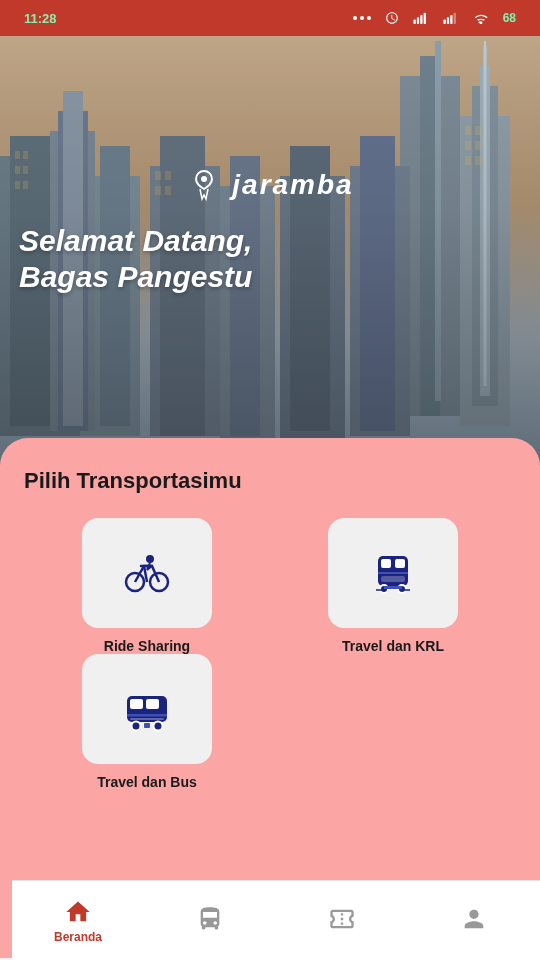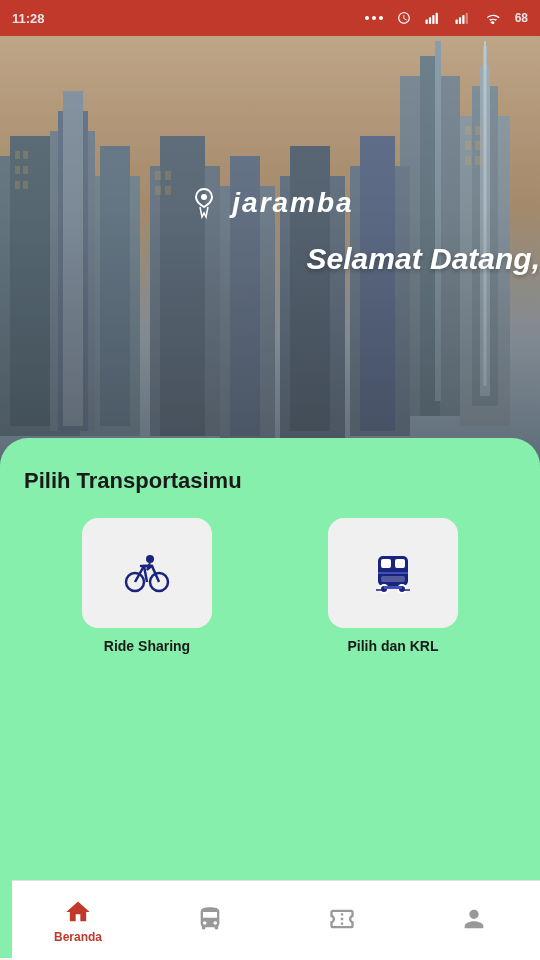--- a/index.html
+++ b/index.html
@@ -9,26 +9,26 @@
       height: 960px;
       font-family: 'Helvetica Neue', Arial, sans-serif;
       background: #f5f5f5;
       overflow: hidden;
       position: relative;
     }
 
     
     .status-bar {
       background: #c0392b;
-      color: #e5e5e5;
+      color: #86efac;
       height: 36px;
       display: flex;
       align-items: center;
       justify-content: space-between;
-      padding: 0 12px;
+      padding: 0 24px;
       font-size: 13px;
       font-weight: 600;
       position: relative;
       z-index: 10;
     }
     .status-bar-right {
       display: flex;
       align-items: center;
       gap: 14px;
     }
@@ -82,30 +82,30 @@
       color: white;
       font-size: 28px;
       font-weight: 700;
       letter-spacing: 2px;
     }
 
     .welcome-text {
       color: white;
       font-size: 30px;
       font-weight: 700;
-      text-align: right;
+      text-align: left;
       width: 100%;
-      padding-left: 36px;
+      padding-left: 19px;
       line-height: 1.2;
       text-shadow: 0 2px 4px rgba(0,0,0,0.3);
     }
 
     
     .main-content {
-      background: #86efac;
+      background: #fca5a5;
       border-radius: 28px 28px 0 0;
       margin-top: -28px;
       position: relative;
       z-index: 5;
       padding: 30px 24px 0;
       min-height: 520px;
     }
 
     .section-title {
       font-size: 22px;
@@ -318,20 +318,21 @@
       <svg class="logo-icon" viewBox="0 0 36 36" fill="none" xmlns="http://www.w3.org/2000/svg">
         <path d="M18 4 C14 4, 10 7, 10 12 C10 16, 13 19, 18 22 C23 19, 26 16, 26 12 C26 7, 22 4, 18 4Z" stroke="white" stroke-width="2" fill="none"></path>
         <circle cx="18" cy="12" r="3" fill="white"></circle>
         <path d="M14 22 L16 32 L18 28 L20 32 L22 22" stroke="white" stroke-width="1.5" fill="none"></path>
       </svg>
       <span class="logo-text">jaramba</span>
     </div>
 
     <div class="welcome-text">
       <div>Selamat Datang,</div>
+      <div>Bagas Pangestu</div>
     </div>
   </div>
 </div>
 
 <div class="main-content">
   <div class="section-title">Pilih Transportasimu</div>
 
   <div class="transport-grid">
 
     <div class="transport-item">
@@ -362,24 +363,39 @@
           <rect x="10" y="24" width="30" height="2" fill="#3f51b5"></rect>
           <rect x="13" y="28" width="24" height="6" rx="2" fill="rgba(255,255,255,0.25)"></rect>
           <circle cx="16" cy="41" r="4" fill="#1a237e" stroke="white" stroke-width="2"></circle>
           <circle cx="34" cy="41" r="4" fill="#1a237e" stroke="white" stroke-width="2"></circle>
           <rect x="16" y="38" width="18" height="3" fill="#3f51b5"></rect>
 
           <path d="M8 42 L16 42" stroke="#1a237e" stroke-width="1.5"></path>
           <path d="M34 42 L42 42" stroke="#1a237e" stroke-width="1.5"></path>
         </svg>
       </div>
-      <span class="transport-label">Pilih dan KRL</span>
+      <span class="transport-label">Travel dan KRL</span>
     </div>
 
 
+    <div class="transport-item">
+      <div class="transport-icon-box">
+        <svg viewBox="0 0 50 50" fill="none" xmlns="http://www.w3.org/2000/svg">
+          <rect x="5" y="12" width="40" height="26" rx="5" fill="#1a237e"></rect>
+          <rect x="8" y="15" width="13" height="10" rx="2" fill="white"></rect>
+          <rect x="24" y="15" width="13" height="10" rx="2" fill="white"></rect>
+          <rect x="5" y="30" width="40" height="2.5" fill="#3f51b5"></rect>
+          <rect x="8" y="34" width="34" height="2" rx="1" fill="rgba(255,255,255,0.3)"></rect>
+          <circle cx="14" cy="42" r="4.5" fill="#1a237e" stroke="white" stroke-width="2"></circle>
+          <circle cx="36" cy="42" r="4.5" fill="#1a237e" stroke="white" stroke-width="2"></circle>
+          <rect x="22" y="39" width="6" height="5" rx="1" fill="#3f51b5"></rect>
+        </svg>
+      </div>
+      <span class="transport-label">Travel dan Bus</span>
+    </div>
 
   </div>
 </div>
 
 <div class="bottom-nav">
 
   <div class="nav-item active">
     <svg viewBox="0 0 24 24" xmlns="http://www.w3.org/2000/svg">
       <path d="M10 20v-6h4v6h5v-8h3L12 3 2 12h3v8z"></path>
     </svg>

